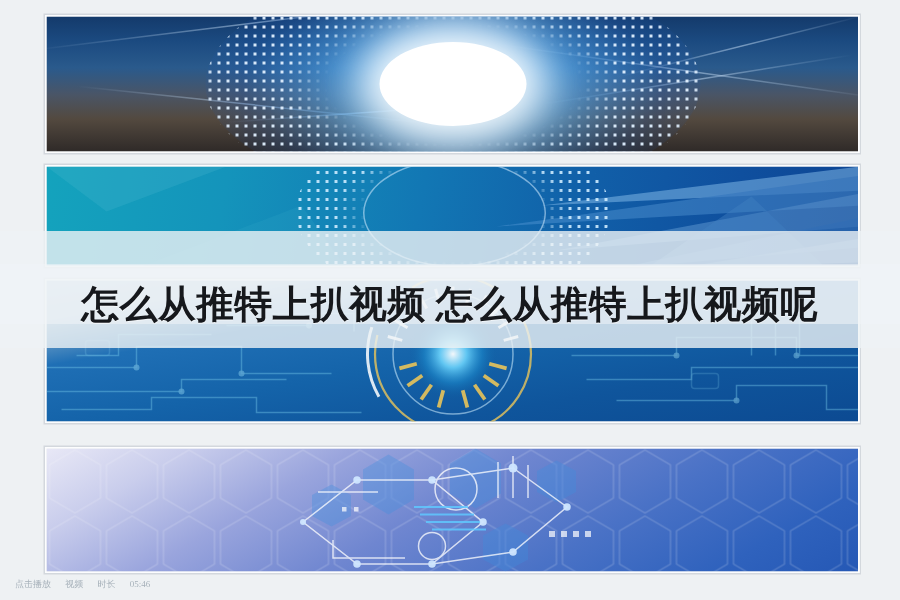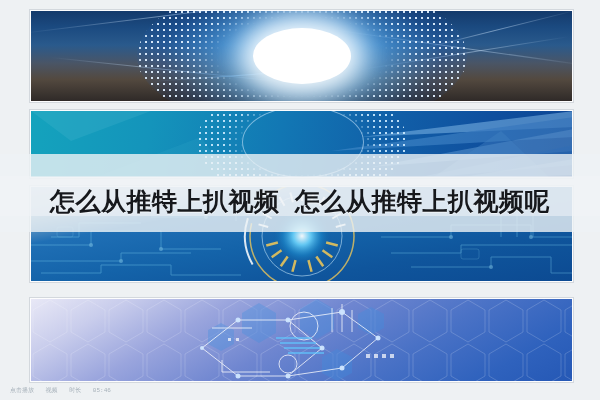--- a/index.html
+++ b/index.html
@@ -6,21 +6,21 @@
     margin: 0;
     padding: 0;
     background: #ffffff;
   }
   #page {
     position: relative;
     width: 600px;
     height: 400px;
     background: #eef1f3;
     overflow: hidden;
-    font-family: Liberation Mono, monospace;
+    font-family: Liberation Serif, serif;
   }
 
   
   .banner {
     position: absolute;
     left: 30px;
     width: 543px;
     overflow: hidden;
     box-sizing: border-box;
     border: 1px solid rgba(255,255,255,0.85);

